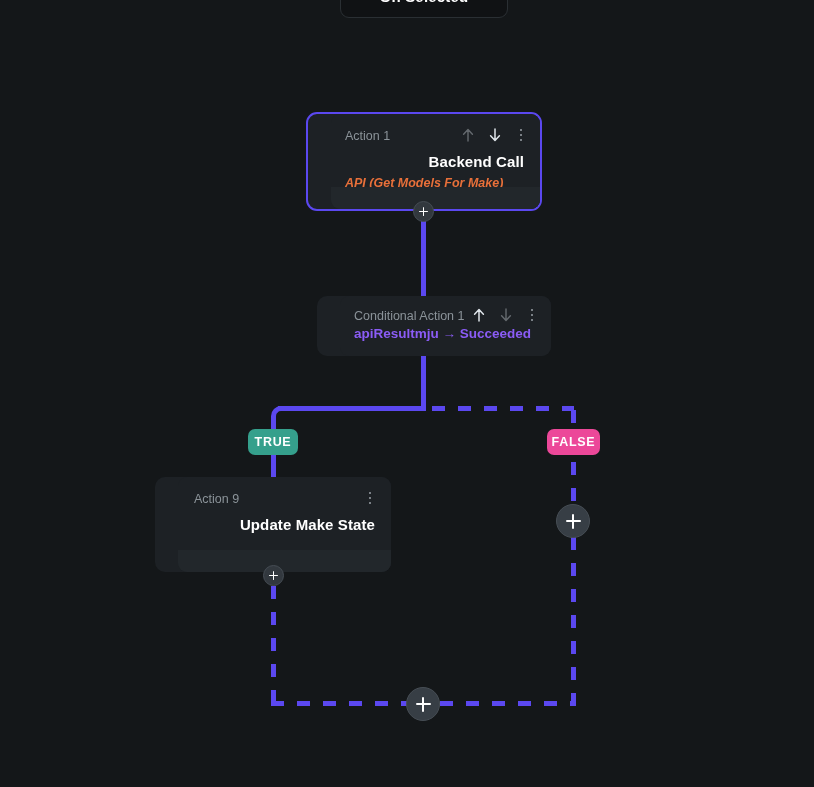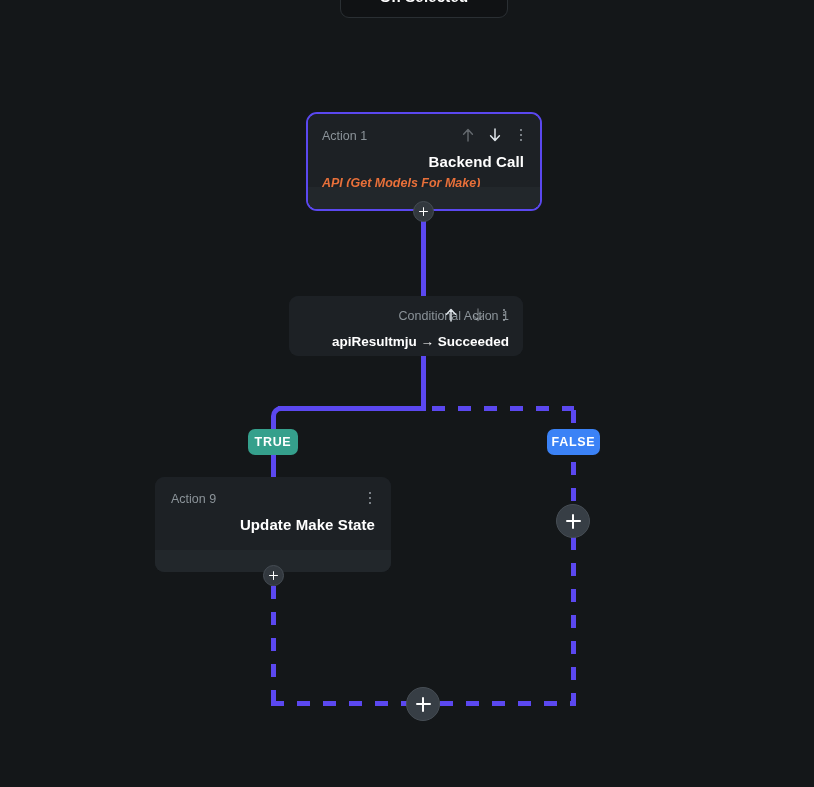--- a/index.html
+++ b/index.html
@@ -72,20 +72,21 @@
     letter-spacing: 0.2px;
     box-sizing: border-box;
   }
 
   
   .node {
     position: absolute;
     box-sizing: border-box;
     border-radius: 10px;
     background: #1d2125;
+    padding-left: 23px;
   }
   .node-inner {
     position: relative;
     box-sizing: border-box;
     border-radius: 9px;
     background: #1d2125;
     padding: 14px 16px 14px 14px;
     height: 100%;
   }
 
@@ -123,25 +124,25 @@
   }
   .node-sub {
     color: #e8703a;
     font-size: 12.5px;
     font-weight: bold;
     line-height: 17px;
     margin-top: 3px;
     font-style: italic;
   }
   .node-cond-title {
-    color: #ffffff;
+    color: #8b5cf6;
     font-size: 13.5px;
     font-weight: bold;
     line-height: 19px;
-    margin-top: 8px;
+    margin-top: 0;
   }
 
   .node-controls {
     position: absolute;
     top: 12px;
     right: 12px;
     display: flex;
     align-items: center;
     gap: 11px;
   }
@@ -204,21 +205,21 @@
     display: flex;
     align-items: center;
     justify-content: center;
     font-size: 12.5px;
     font-weight: bold;
     letter-spacing: 0.7px;
     color: #ffffff;
     box-sizing: border-box;
   }
   .badge-true  { background: #35a08c; }
-  .badge-false { background: #3b82f6; }
+  .badge-false { background: #ec4899; }
 </style>
 </head>
 <body>
 
 <div id="canvas">
 
   <div class="header-chip">
     <span>On Selected</span>
   </div>
 
@@ -267,21 +268,21 @@
             <i></i>
         </div>
       </div>
 
       <div class="node-footer"></div>
     </div>
   </div>
 
   <div class="plus plus-sm" style="left:413px; top:201px;"></div>
 
-  <div class="node" style="left:289px; top:296px; width:234px; height:60px;text-align:right;">
+  <div class="node" style="left:317px; top:296px; width:234px; height:60px;">
     <div class="node-inner" style="padding:12px 14px;">
       <div class="node-label">Conditional Action 1</div>
       <div class="node-cond-title">apiResultmju → Succeeded</div>
 
       <div class="node-controls" style="top:10px; right:12px;">
         <div class="ctrl">
           <svg width="14" height="16" viewBox="0 0 14 16">
             <path d="M7 14 L7 3 M2.6 7.2 L7 2.6 L11.4 7.2" stroke="#dfe5ea" stroke-width="1.5" fill="none" stroke-linecap="round" stroke-linejoin="round"></path>
           </svg>
         </div>

